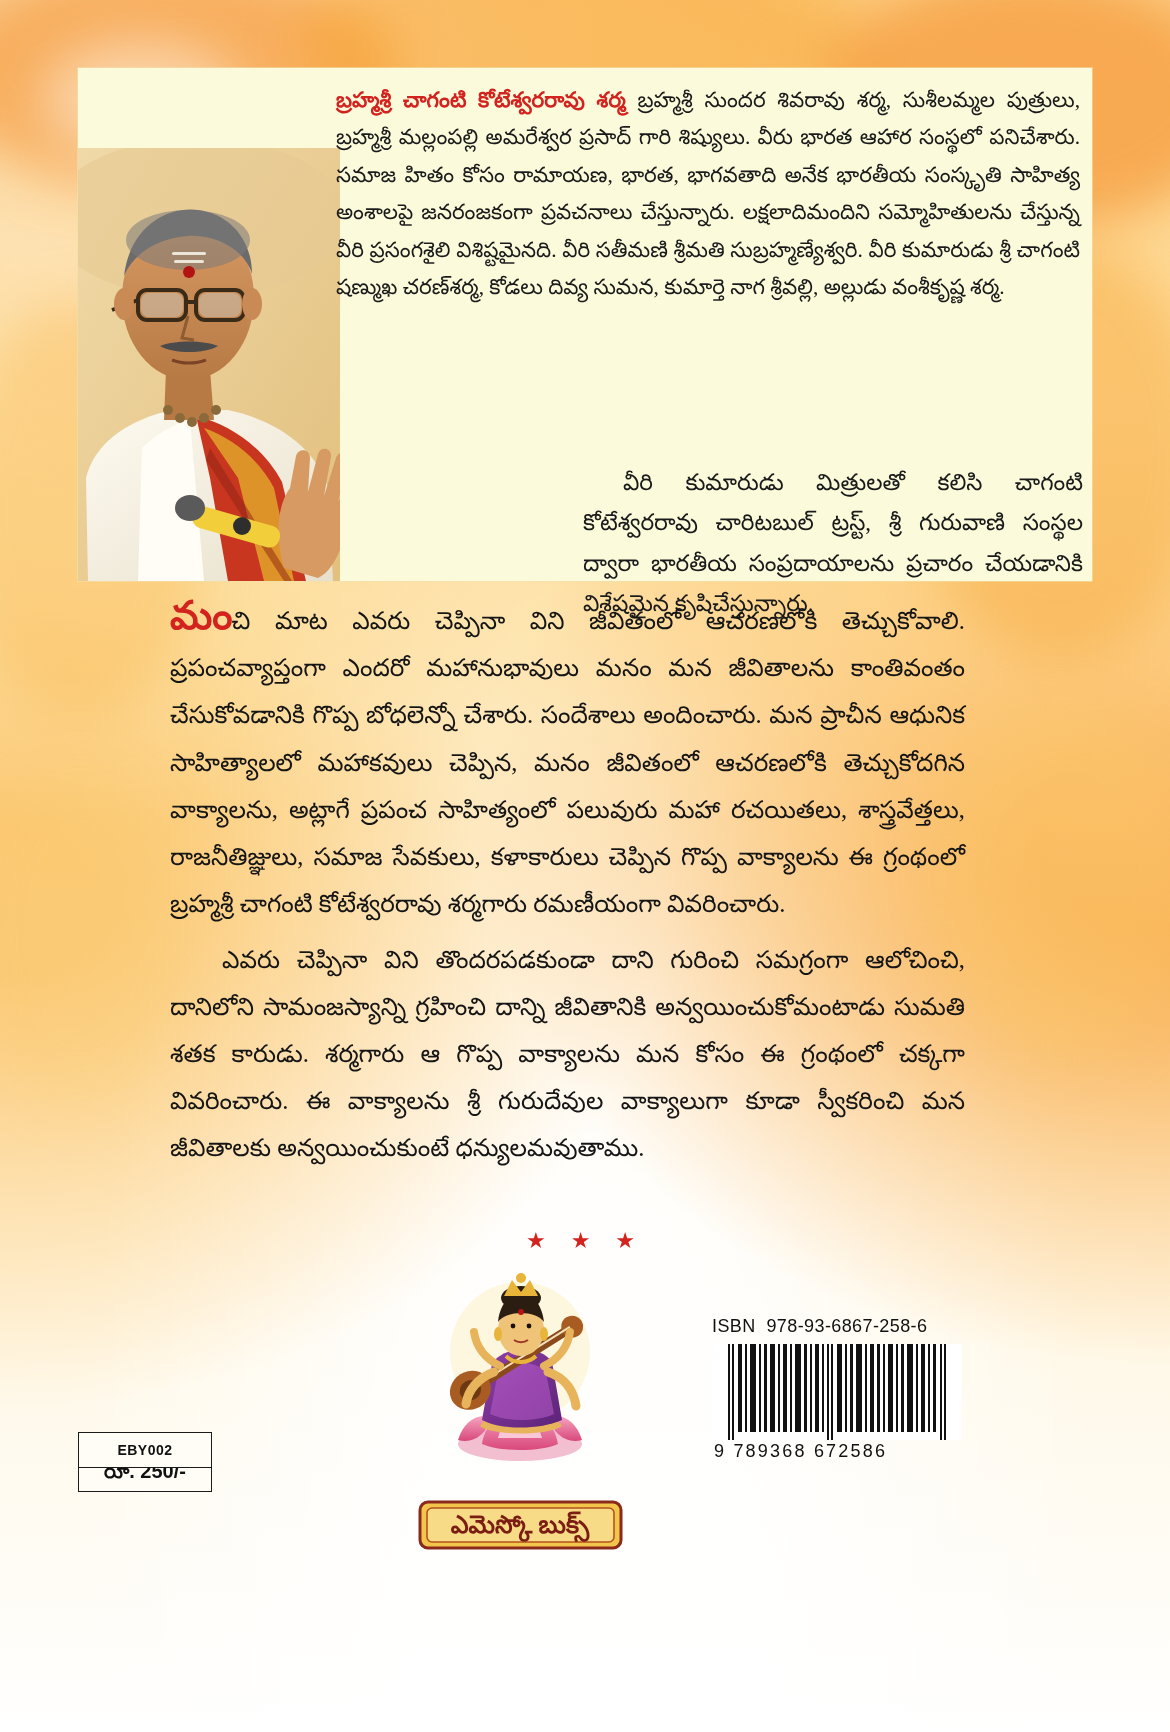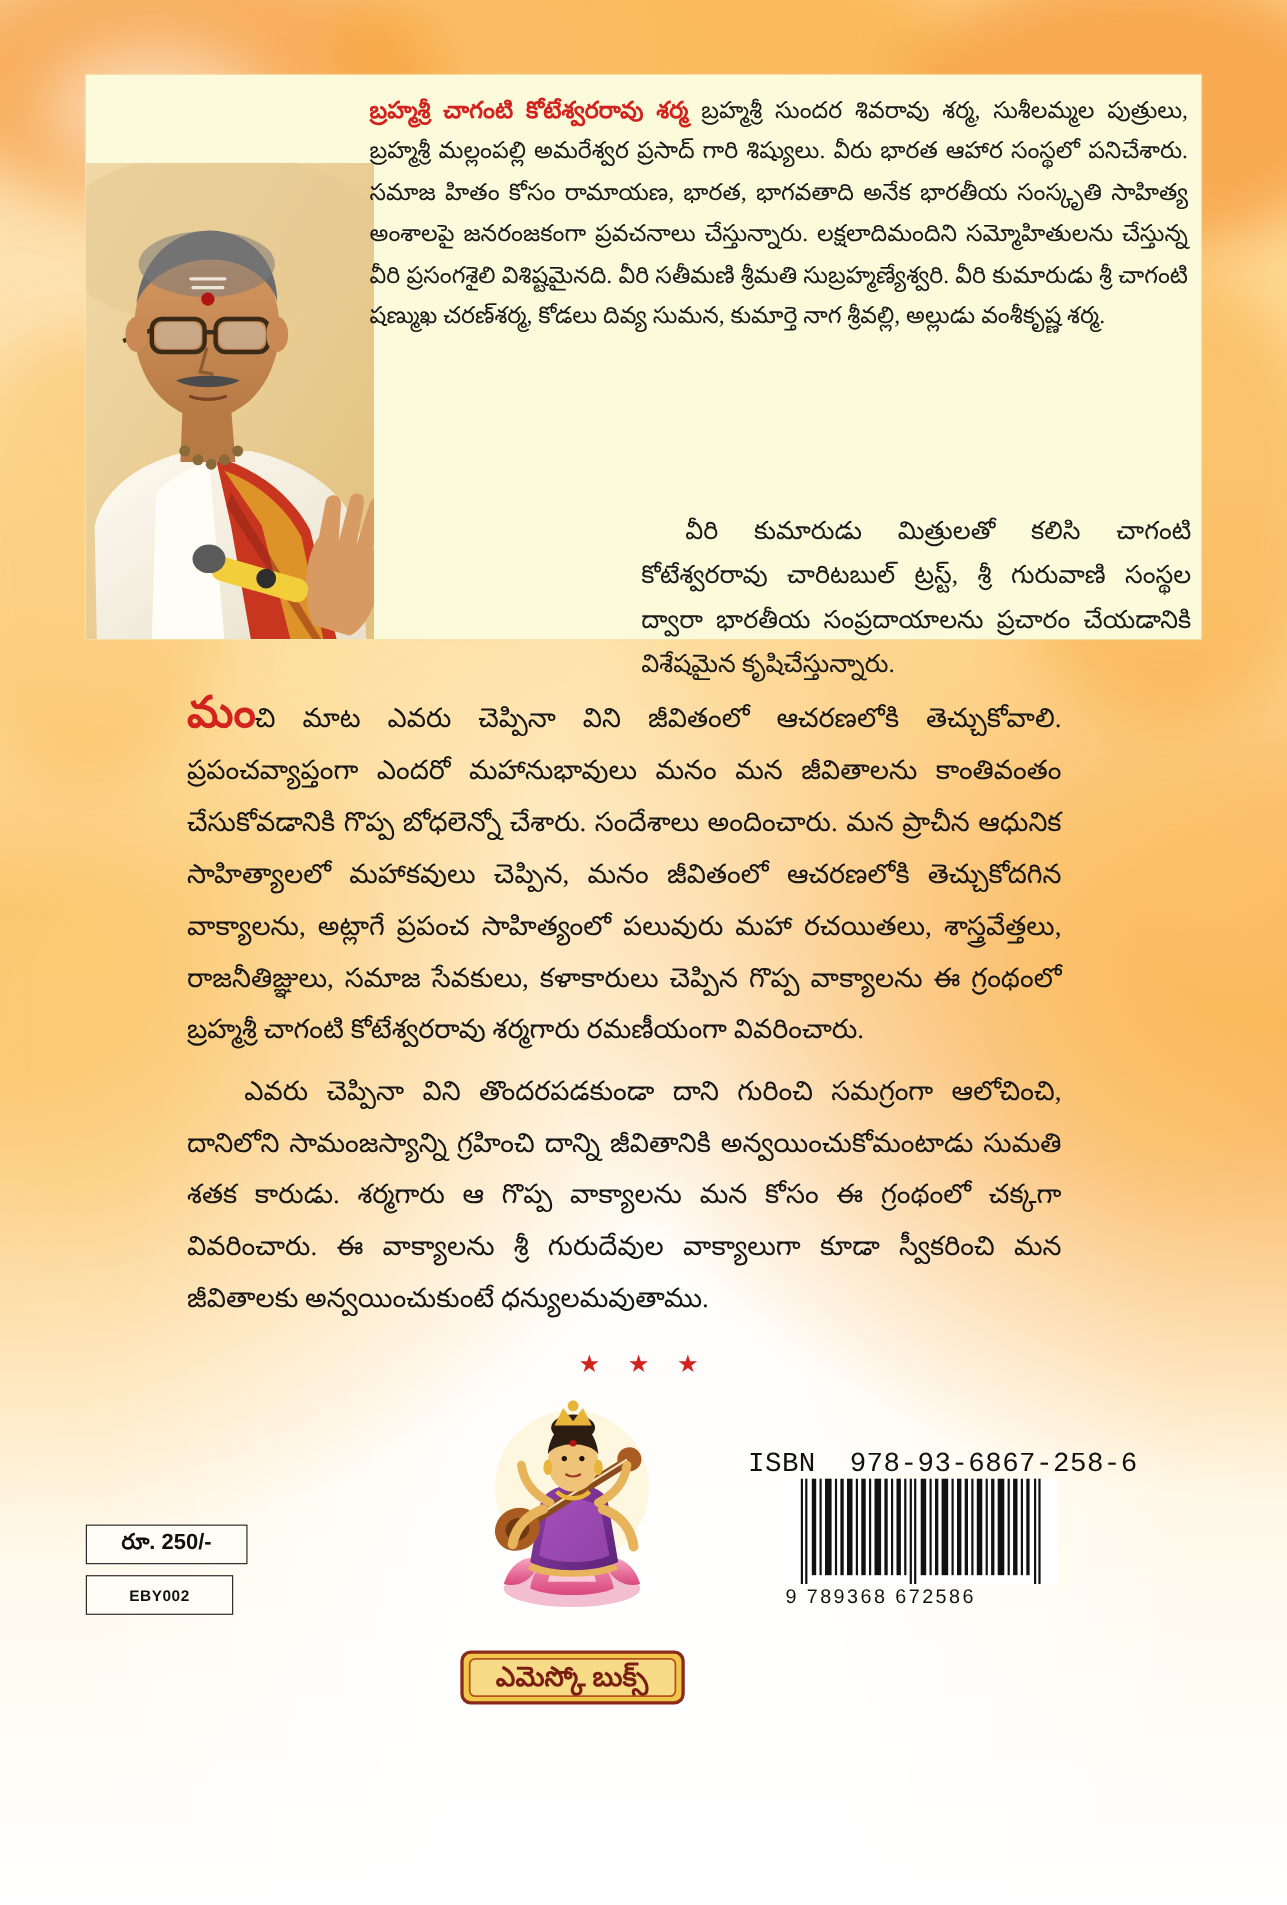--- a/index.html
+++ b/index.html
@@ -85,21 +85,21 @@
     font-size:23px;
     line-height:1.75;
     color:#1a1a1a;
     text-align:justify;
     text-indent:40px;
   }
 
   
   #body-text {
     position:absolute;
-    left:170px; top:628px;
+    left:170px; top:596px;
     width:795px;
   }
   .para {
     font-family:"Liberation Serif", serif;
     font-size:24.6px;
     line-height:1.92;
     color:#151515;
     text-align:justify;
     text-justify:inter-word;
     margin-bottom:8px;
@@ -133,23 +133,23 @@
   #publisher-logo svg { display:block; }
   #logo-wordmark {
     position:absolute;
     left:418px; top:1498px;
     width:179px; height:58px;
   }
 
   
   #isbn-line {
     position:absolute;
-    left:680px; top:1316px;
-    font-family:Liberation Mono, monospace;
-    font-size:25px;
+    left:712px; top:1316px;
+    font-family:Liberation Sans, sans-serif;
+    font-size:18px;
     letter-spacing:.4px;
     color:#111;
     white-space:nowrap;
   }
   #barcode-block {
     position:absolute;
     left:714px; top:1344px;
     width:248px;
   }
   #barcode-bars { display:block; }
@@ -165,21 +165,21 @@
   
   #price-box, #code-box {
     position:absolute;
     background:#fffdf6;
     border:1.4px solid #1a1a1a;
     font-family:"Liberation Sans", sans-serif;
     font-weight:bold;
     color:#111;
     display:flex; align-items:center; justify-content:center;
   }
-  #price-box { left:78px; top:1386px;  width:147px; height:36px; font-size:20px; }
+  #price-box { left:78px; top:1456px;  width:134px; height:36px; font-size:20px; }
   #code-box  { left:78px; top:1432px;  width:134px; height:36px; font-size:14px; letter-spacing:.5px;text-align:right; }
 </style>
 </head>
 <body>
 
 <div id="cover">
 
   <div class="blotch b1"></div>
   <div class="blotch b2"></div>
   <div class="blotch b3"></div>

